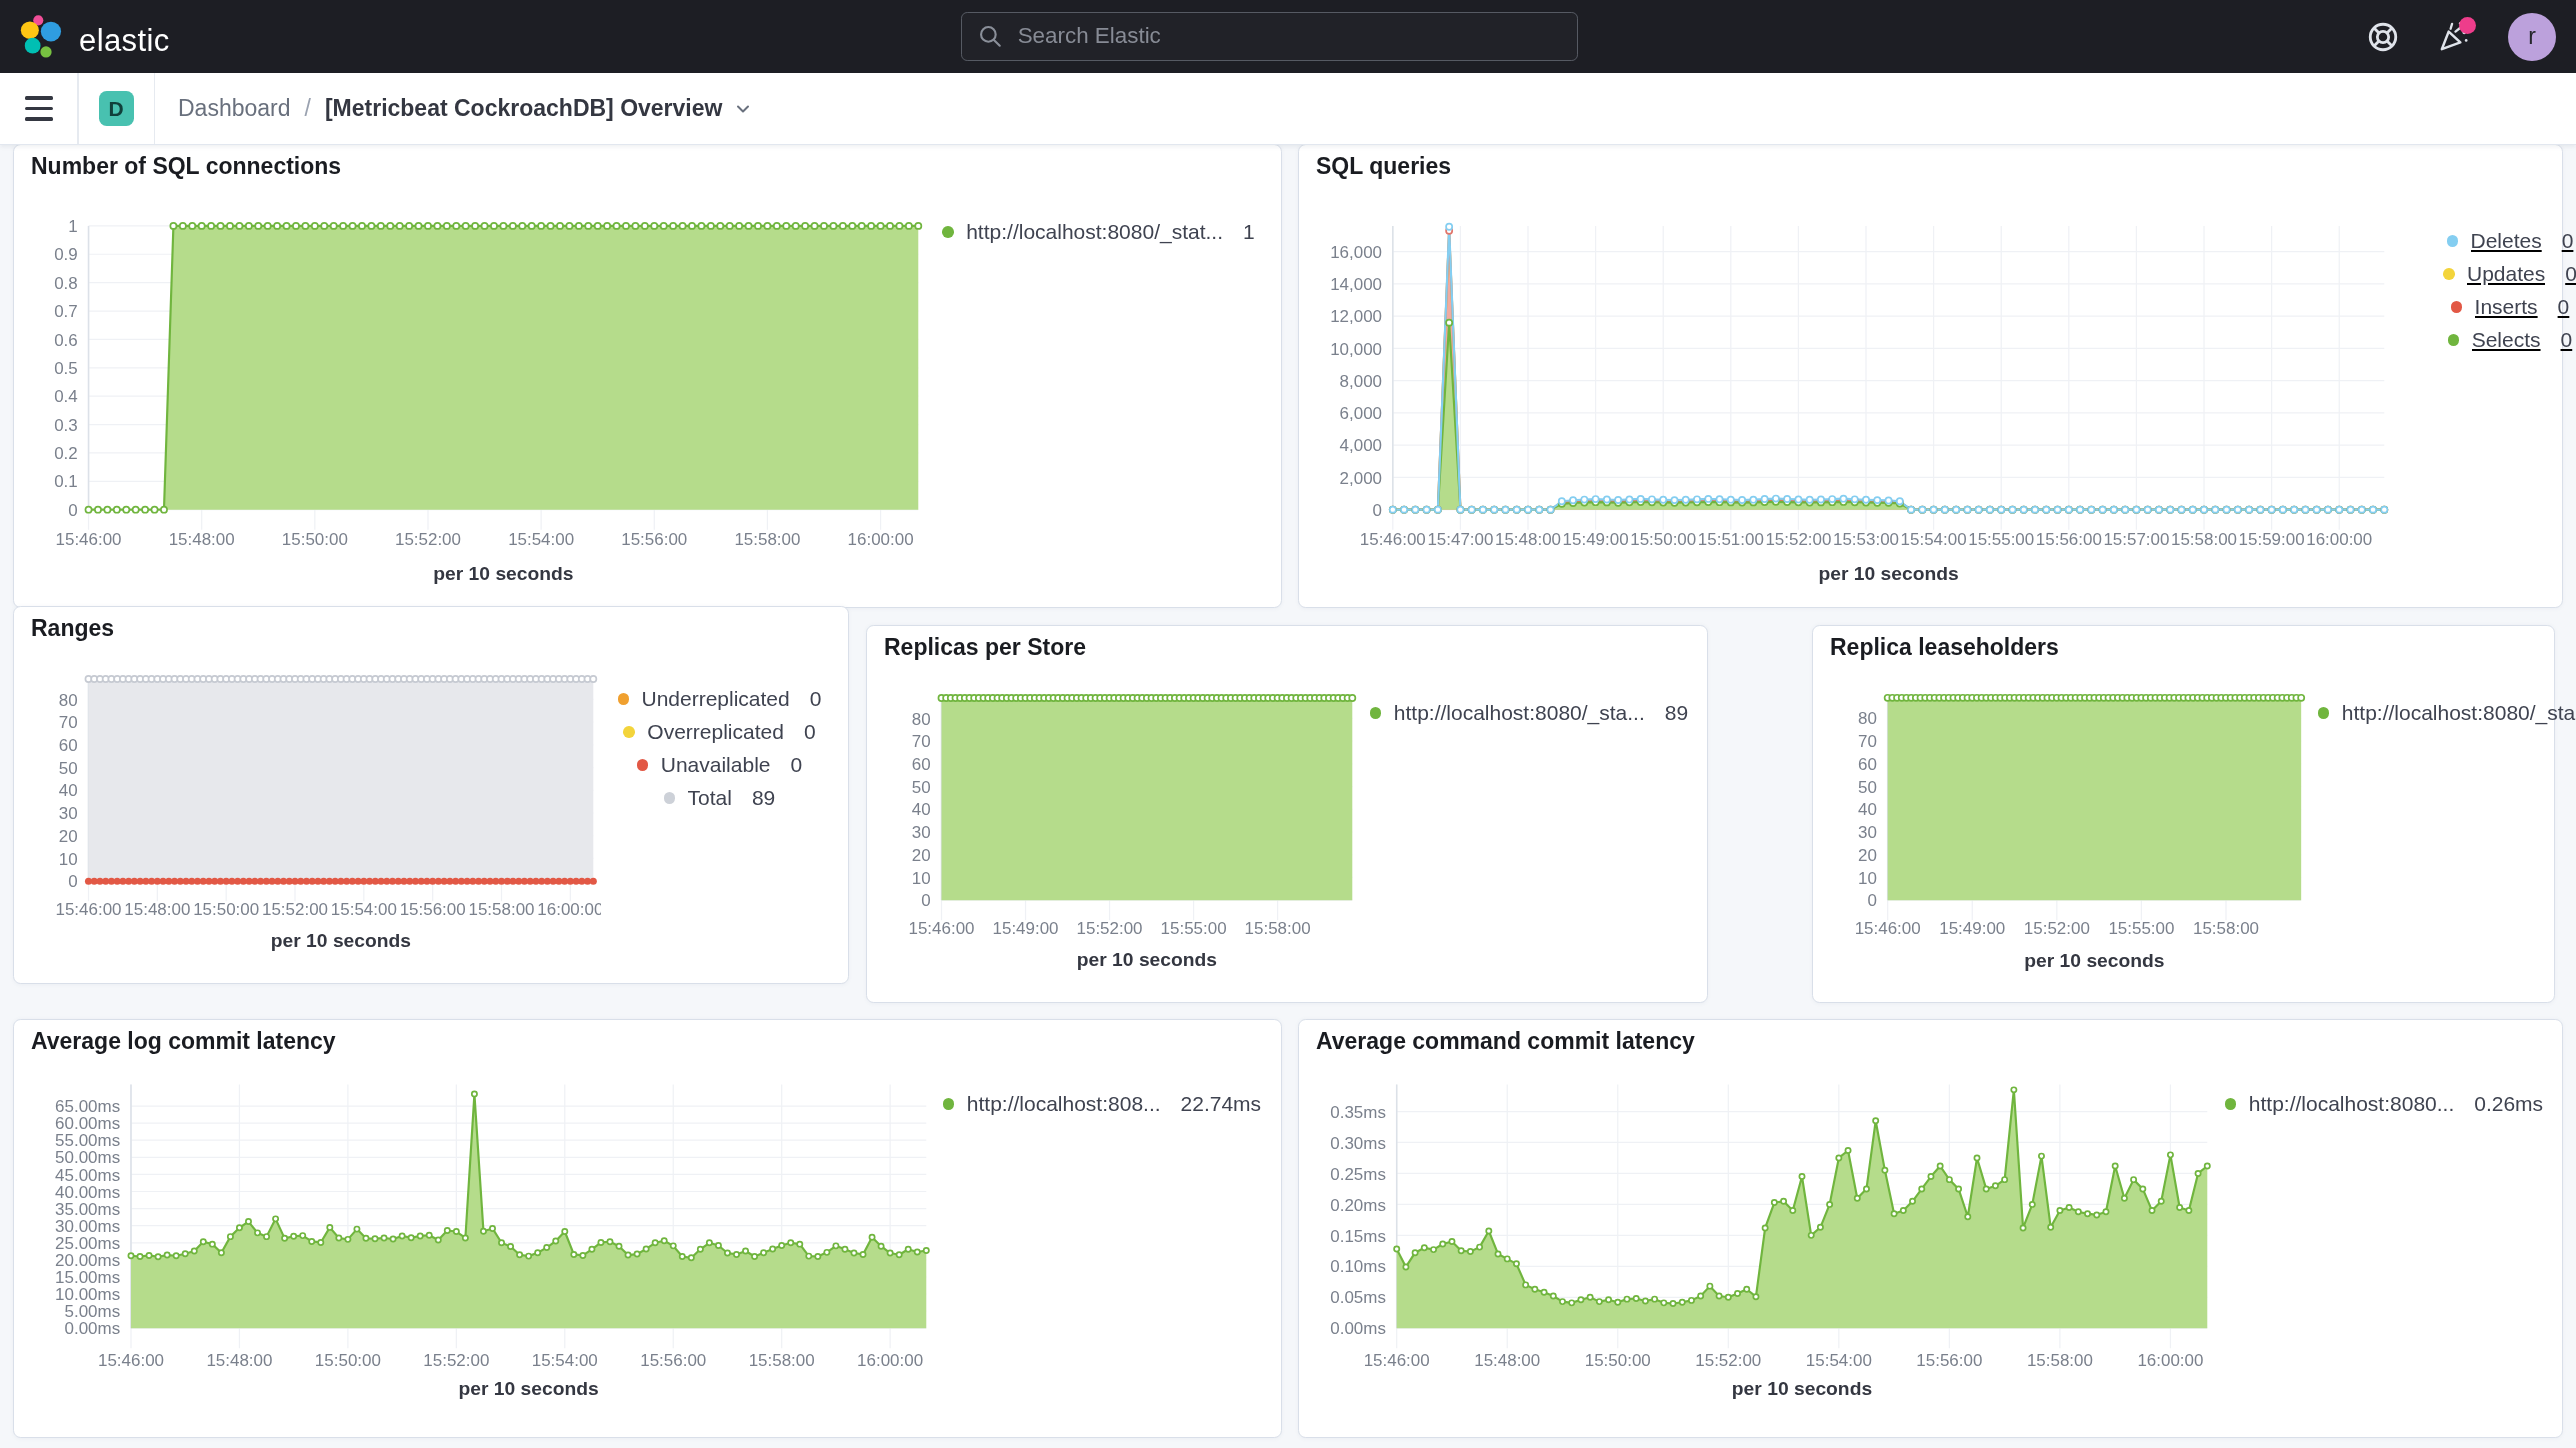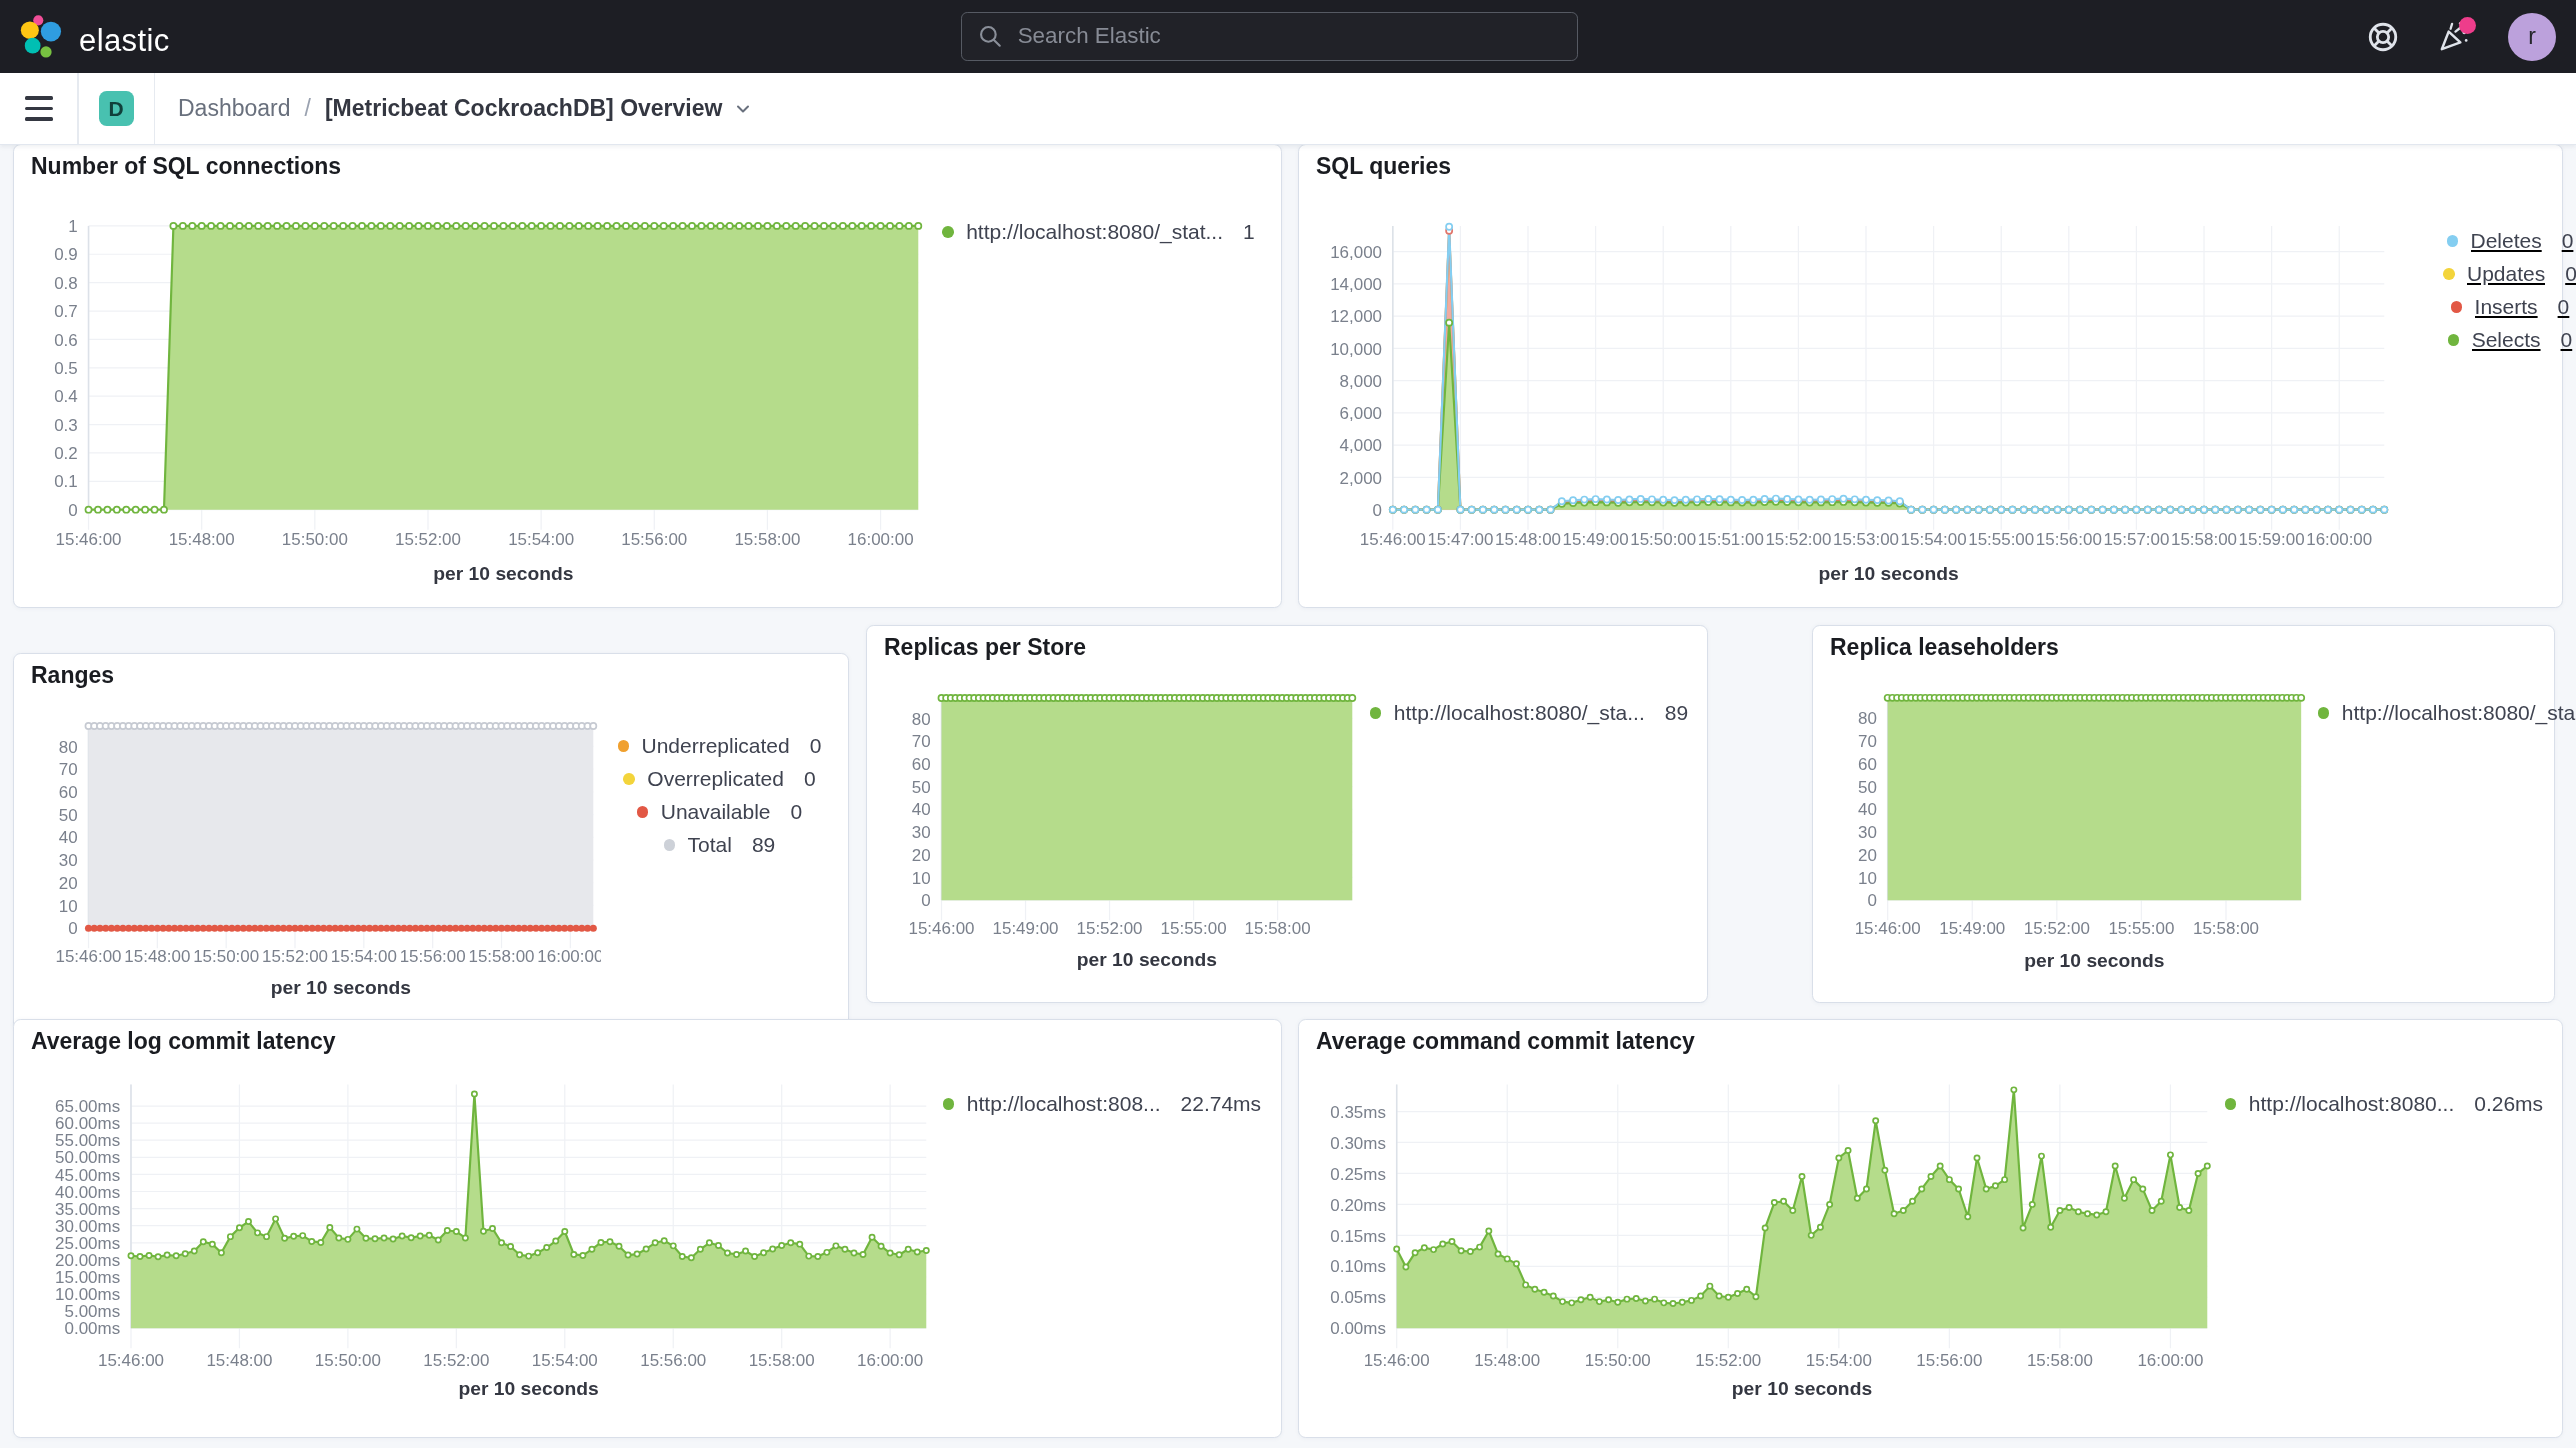--- a/index.html
+++ b/index.html
@@ -611,21 +611,21 @@
           <span class="legend-value">0</span>
         </div>
         <div class="legend-item">
           <span class="legend-dot" style="background: rgb(112, 181, 62);"></span>
           <span class="legend-label">Selects</span>
           <span class="legend-value">0</span>
         </div>
       </div>
   </section>
 
-  <section class="panel" style="left:13px;top:653px;width:836px;height:378px;">
+  <section class="panel" style="left:13px;top:606px;width:836px;height:378px;">
     <h3 class="panel-title">Ranges</h3>
     <svg class="chart" width="578" height="324" viewBox="0 0 750 420">
         <line x1="85" y1="29" x2="85" y2="318" stroke="#EFF1F5" stroke-width="1.6"></line>
         <text x="85" y="336" text-anchor="middle" font-size="22" fill="#7A808C">15:46:00</text>
         <line x1="174.3181818181818" y1="29" x2="174.3181818181818" y2="318" stroke="#EFF1F5" stroke-width="1.6"></line>
         <text x="174.3181818181818" y="336" text-anchor="middle" font-size="22" fill="#7A808C">15:48:00</text>
         <line x1="263.6363636363636" y1="29" x2="263.6363636363636" y2="318" stroke="#EFF1F5" stroke-width="1.6"></line>
         <text x="263.6363636363636" y="336" text-anchor="middle" font-size="22" fill="#7A808C">15:50:00</text>
         <line x1="352.95454545454544" y1="29" x2="352.95454545454544" y2="318" stroke="#EFF1F5" stroke-width="1.6"></line>
         <text x="352.95454545454544" y="336" text-anchor="middle" font-size="22" fill="#7A808C">15:52:00</text>

